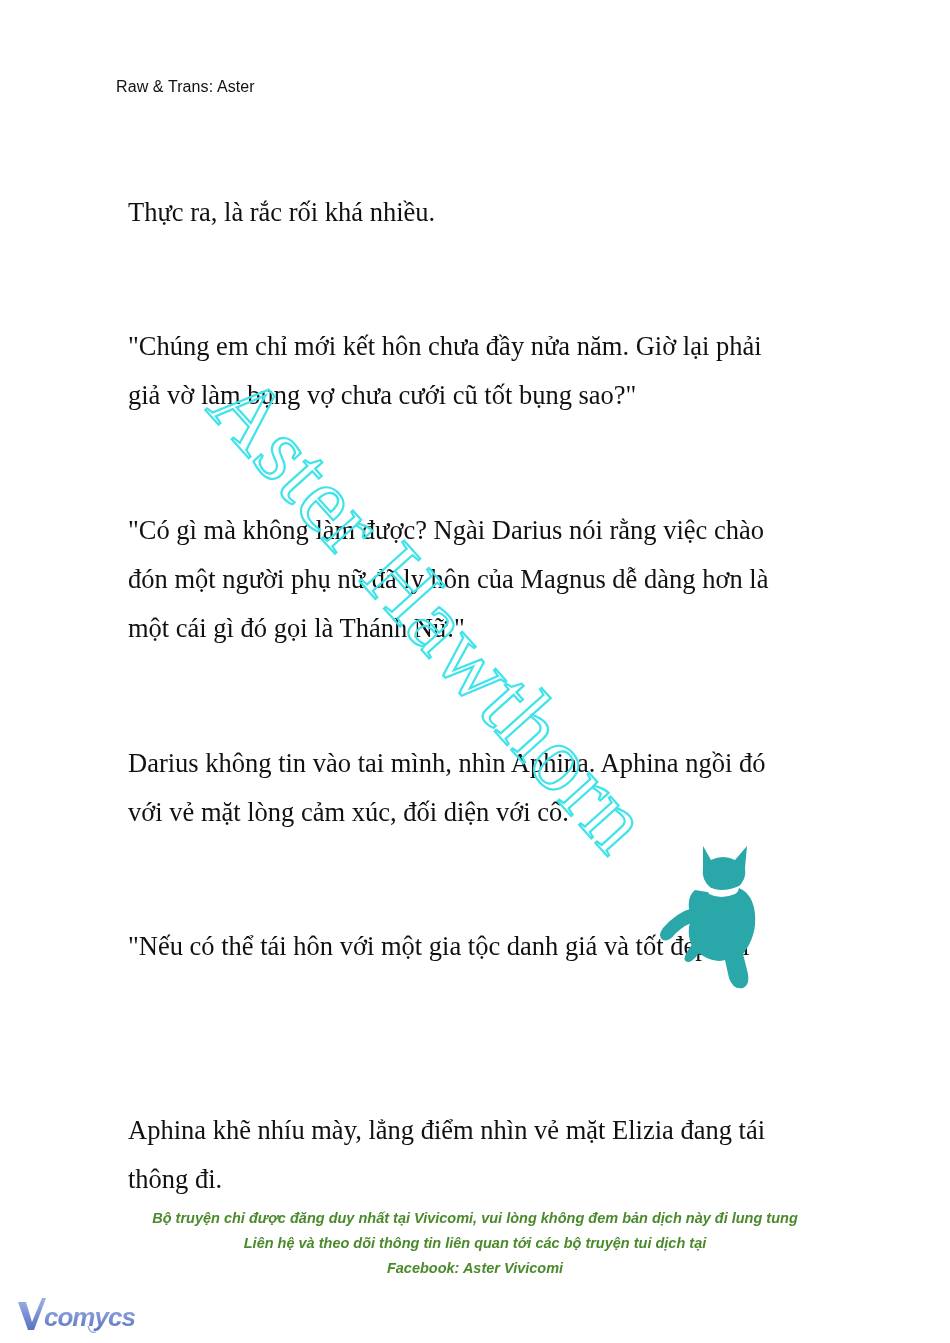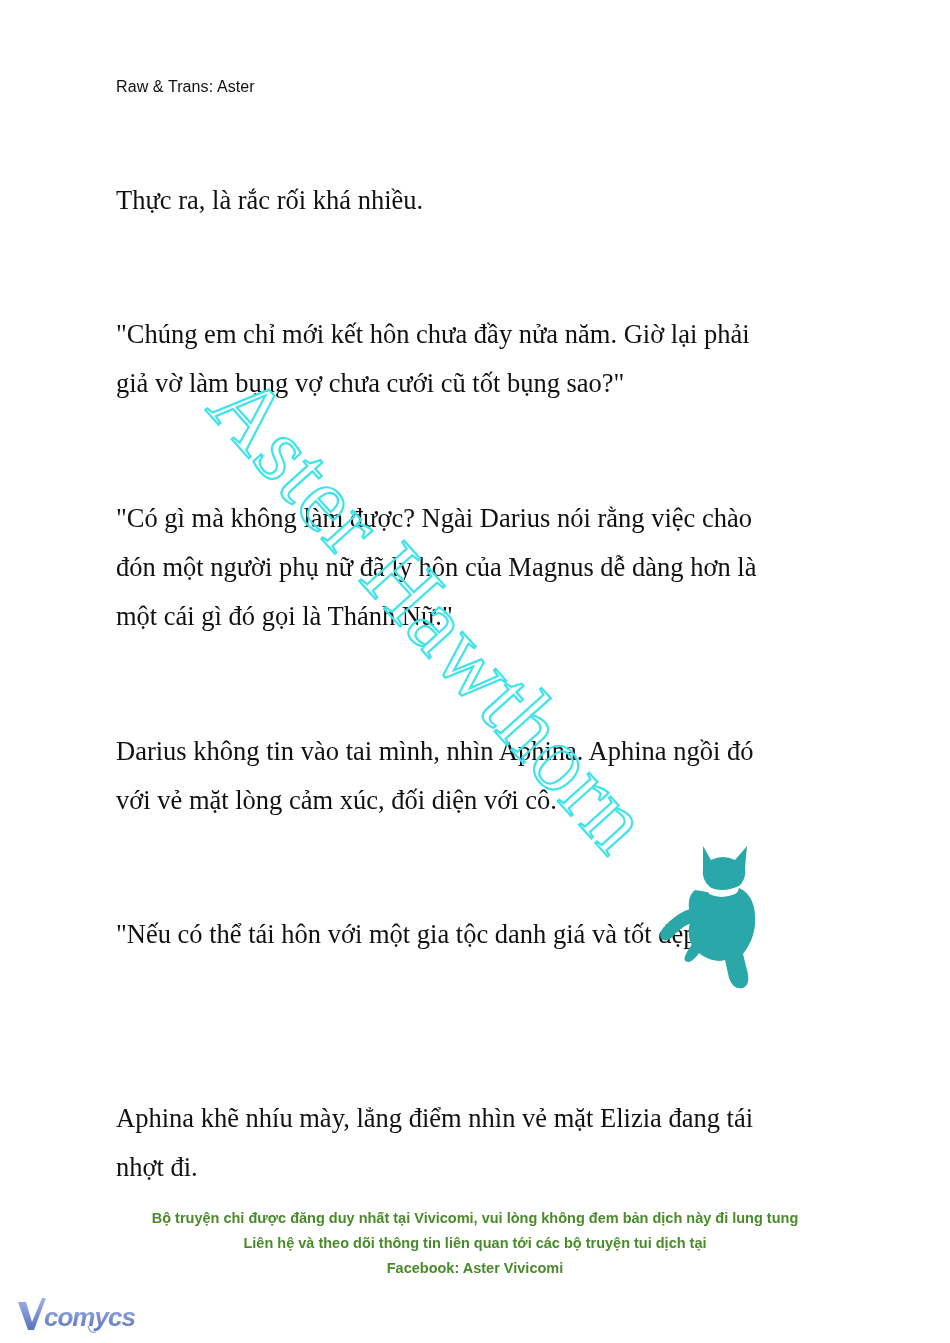--- a/index.html
+++ b/index.html
@@ -20,21 +20,21 @@
       font-family: "Liberation Sans", sans-serif;
       font-size: 16px;
       color: #111111;
       letter-spacing: 0.1px;
       margin-top: 20px;
     }
     .para {
       position: absolute;
       left: 116px;
       width: 720px;
-      margin: 0;
+      margin: 12px;
       font-family: "Liberation Serif", serif;
       font-size: 26.5px;
       line-height: 49px;
       color: #111111;
       z-index: 1;
     }
     .para .line {
       display: block;
       white-space: nowrap;
     }
@@ -62,20 +62,21 @@
       width: 120px;
       height: 160px;
       z-index: 3;
     }
     .footer {
       position: absolute;
       left: 0;
       width: 950px;
       text-align: center;
       font-family: "Liberation Sans", sans-serif;
+      font-style: italic;
       font-weight: bold;
       font-size: 14.5px;
       color: #4a8a2a;
     }
     .logo {
       position: absolute;
       left: 16px;
       top: 1296px;
       width: 130px;
       height: 40px;
@@ -105,21 +106,21 @@
   <span class="line">Darius không tin vào tai mình, nhìn Aphina. Aphina ngồi đó</span>
   <span class="line">với vẻ mặt lòng cảm xúc, đối diện với cô.</span>
 </p>
 
 <p class="para" style="top:910px">
   <span class="line">"Nếu có thể tái hôn với một gia tộc danh giá và tốt đẹp, thì</span>
 </p>
 
 <p class="para" style="top:1094px">
   <span class="line">Aphina khẽ nhíu mày, lẳng điểm nhìn vẻ mặt Elizia đang tái</span>
-  <span class="line">nhợt đi.</span>
+  <span class="line">thông đi.</span>
 </p>
 
 <div class="watermark">Aster Hawthorn</div>
 
 <div class="cat">
   <svg width="120" height="160" viewBox="0 0 120 160" xmlns="http://www.w3.org/2000/svg">
     <g fill="#2aa7a9">
 
       <path d="M48 8 L56 22 Q68 16 80 22 L92 8 L90 30 Q92 42 82 50 Q68 56 56 50 Q46 42 48 30 Z"></path>
 

